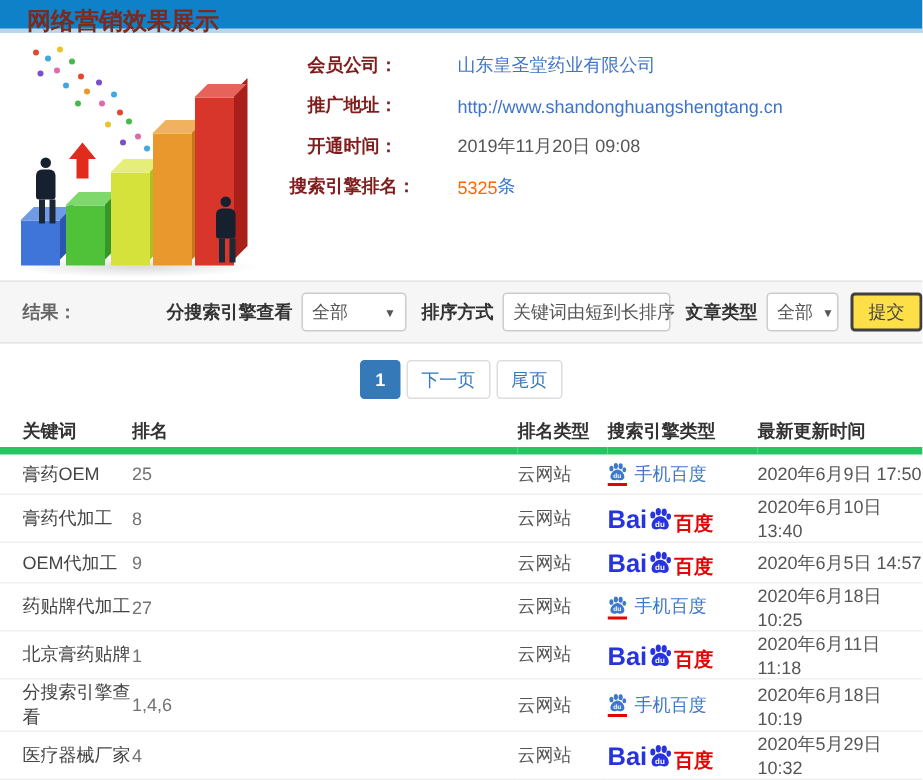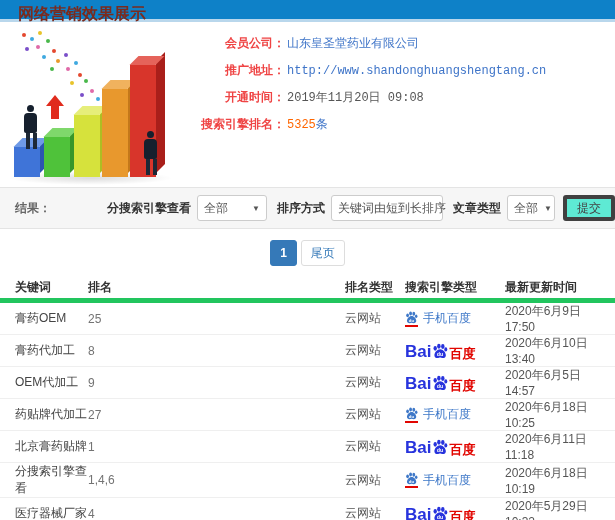--- a/index.html
+++ b/index.html
@@ -7,22 +7,22 @@
     font-family:"Liberation Sans","DejaVu Sans",sans-serif; font-size:12px; color:#555; }
 
   
   .top-bar { height:22px; background:#0e81c8; border-bottom:3px solid #b9d7ec; position:relative; }
   .top-bar .tab-title { position:absolute; left:18px; top:4px; font-size:16px; font-weight:bold; color:#7a2b1e; }
 
   
   .info-section { position:relative; height:165px; }
   .info-rows { position:absolute; left:185px; top:12px; }
   .info-row { display:flex; align-items:center; height:19px; margin-bottom:8px; }
-  .info-label { display:inline-block; width:100px; text-align:right; font-weight:bold; color:#ef4444; }
-  .info-value { margin-left:2px;font-family:Liberation Mono, monospace; }
+  .info-label { display:inline-block; width:100px; text-align:center; font-weight:bold; color:#7f1d1d; }
+  .info-value { margin-left:20px; }
   .v-link { color:#3e74c8; }
   .v-plain { color:#555; }
   .v-orange { color:#ff6600; }
   .v-suffix { color:#3e74c8; }
 
   
   .illus { position:absolute; left:8px; top:5px; width:170px; height:158px; }
   .illus .floor { position:absolute; left:0; bottom:0; width:165px; height:14px;
     background:radial-gradient(ellipse at center, rgba(0,0,0,.14), rgba(0,0,0,0) 70%); }
   .bar { position:absolute; bottom:8px; width:26px; }
@@ -52,39 +52,39 @@
     display:flex; align-items:center; padding-left:15px; white-space:nowrap; }
   .result-label { font-weight:bold; color:#666; }
   .filter-group { margin-left:auto; display:flex; align-items:center; }
   .filter-label { font-weight:bold; color:#333; margin:0 6px 0 10px; }
   .dropdown { background:#fff; border:1px solid #ccc; border-radius:3px; height:26px;
     display:flex; align-items:center; justify-content:space-between; padding:0 6px; color:#555; }
   .dd-caret { font-size:8px; color:#555; margin-left:6px; }
   .dd-engine { width:70px; }
   .dd-sort { width:112px; }
   .dd-type { width:48px; }
-  .submit-btn { margin-left:8px; height:26px; min-width:48px; background:#5eead4; border:4px solid #404040;
+  .submit-btn { margin-left:8px; height:26px; min-width:48px; background:#fde047; border:2px solid #404040;
     border-radius:3px; color:#444; padding:0 10px; font-size:12px; }
 
   
   .pagination { height:48px; display:flex; align-items:center; justify-content:center; gap:4px; }
   .page-btn { min-width:26px; height:26px; display:flex; align-items:center; justify-content:center;
     border:1px solid #ddd; border-radius:3px; background:#fff; color:#3579b8; padding:0 9px; }
   .page-btn.active { background:#3579b8; border-color:#3579b8; color:#fff; font-weight:bold; }
 
   
   .tbl { display:table; width:615px; table-layout:fixed; }
   .tr { display:table-row; }
   .td { display:table-cell; height:27px; vertical-align:middle; border-bottom:1px solid #efefef; overflow:hidden; }
   .thead .td { color:#333; font-weight:bold; border-bottom:5px solid #22c55e; height:26px; }
   .c1 { width:88px; padding-left:15px; color:#444; }
   .c2 { width:257px; color:#737373; }
   .c3 { width:60px; }
   .c4 { width:100px;margin-left:28px; }
-  .c5 { padding-right:10px; }
+  .c5 { }
 
   
   .bd-pc { display:inline-flex; align-items:flex-end; line-height:1; }
   .bd-bai { color:#2733dd; font-size:17px; font-weight:bold; letter-spacing:0; }
   .bd-cn  { color:#e10601; font-size:13px; font-weight:bold; }
   .bd-paw { display:inline-block; margin:0 1px; position:relative; top:1px; }
   .bd-mob { display:inline-flex; align-items:center; }
   .bd-mob .paw-wrap { border-bottom:2px solid #e10601; line-height:0; padding-bottom:1px; }
   .bd-mob .mob-label { color:#3e78c8; margin-left:5px; }
 </style>
@@ -185,20 +185,21 @@
     <div class="dropdown dd-type">
       <span>全部</span>
       <span class="dd-caret">▼</span>
     </div>
     <button class="submit-btn">提交</button>
   </div>
 </div>
 
 <div class="pagination">
   <div class="page-btn active">1</div>
+  <div class="page-btn">下一页</div>
   <div class="page-btn">尾页</div>
 </div>
 
 <div class="tbl">
   <div class="tr thead">
     <div class="td c1">关键词</div>
     <div class="td c2">排名</div>
     <div class="td c3">排名类型</div>
     <div class="td c4">搜索引擎类型</div>
     <div class="td c5">最新更新时间</div>

